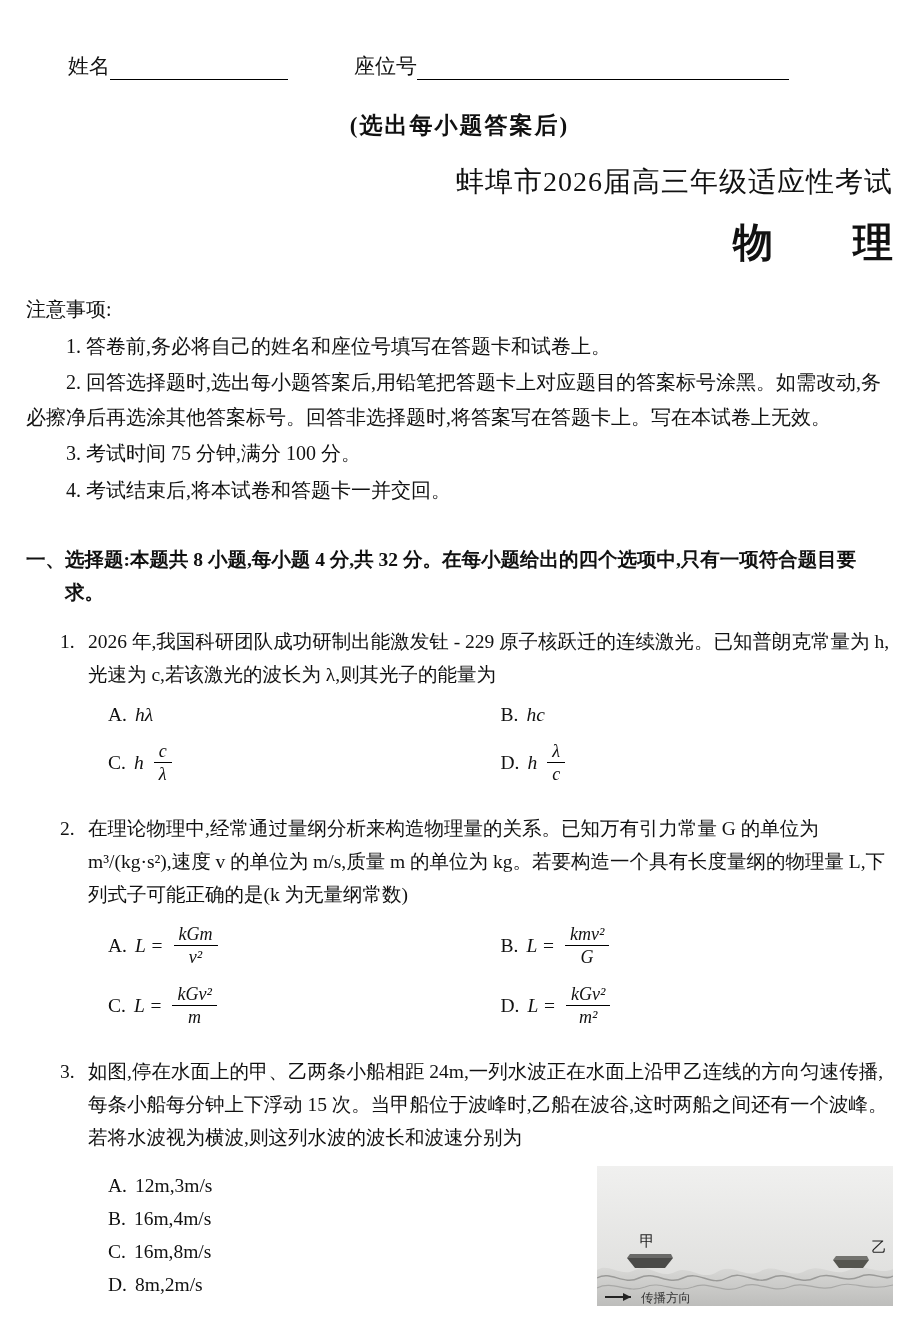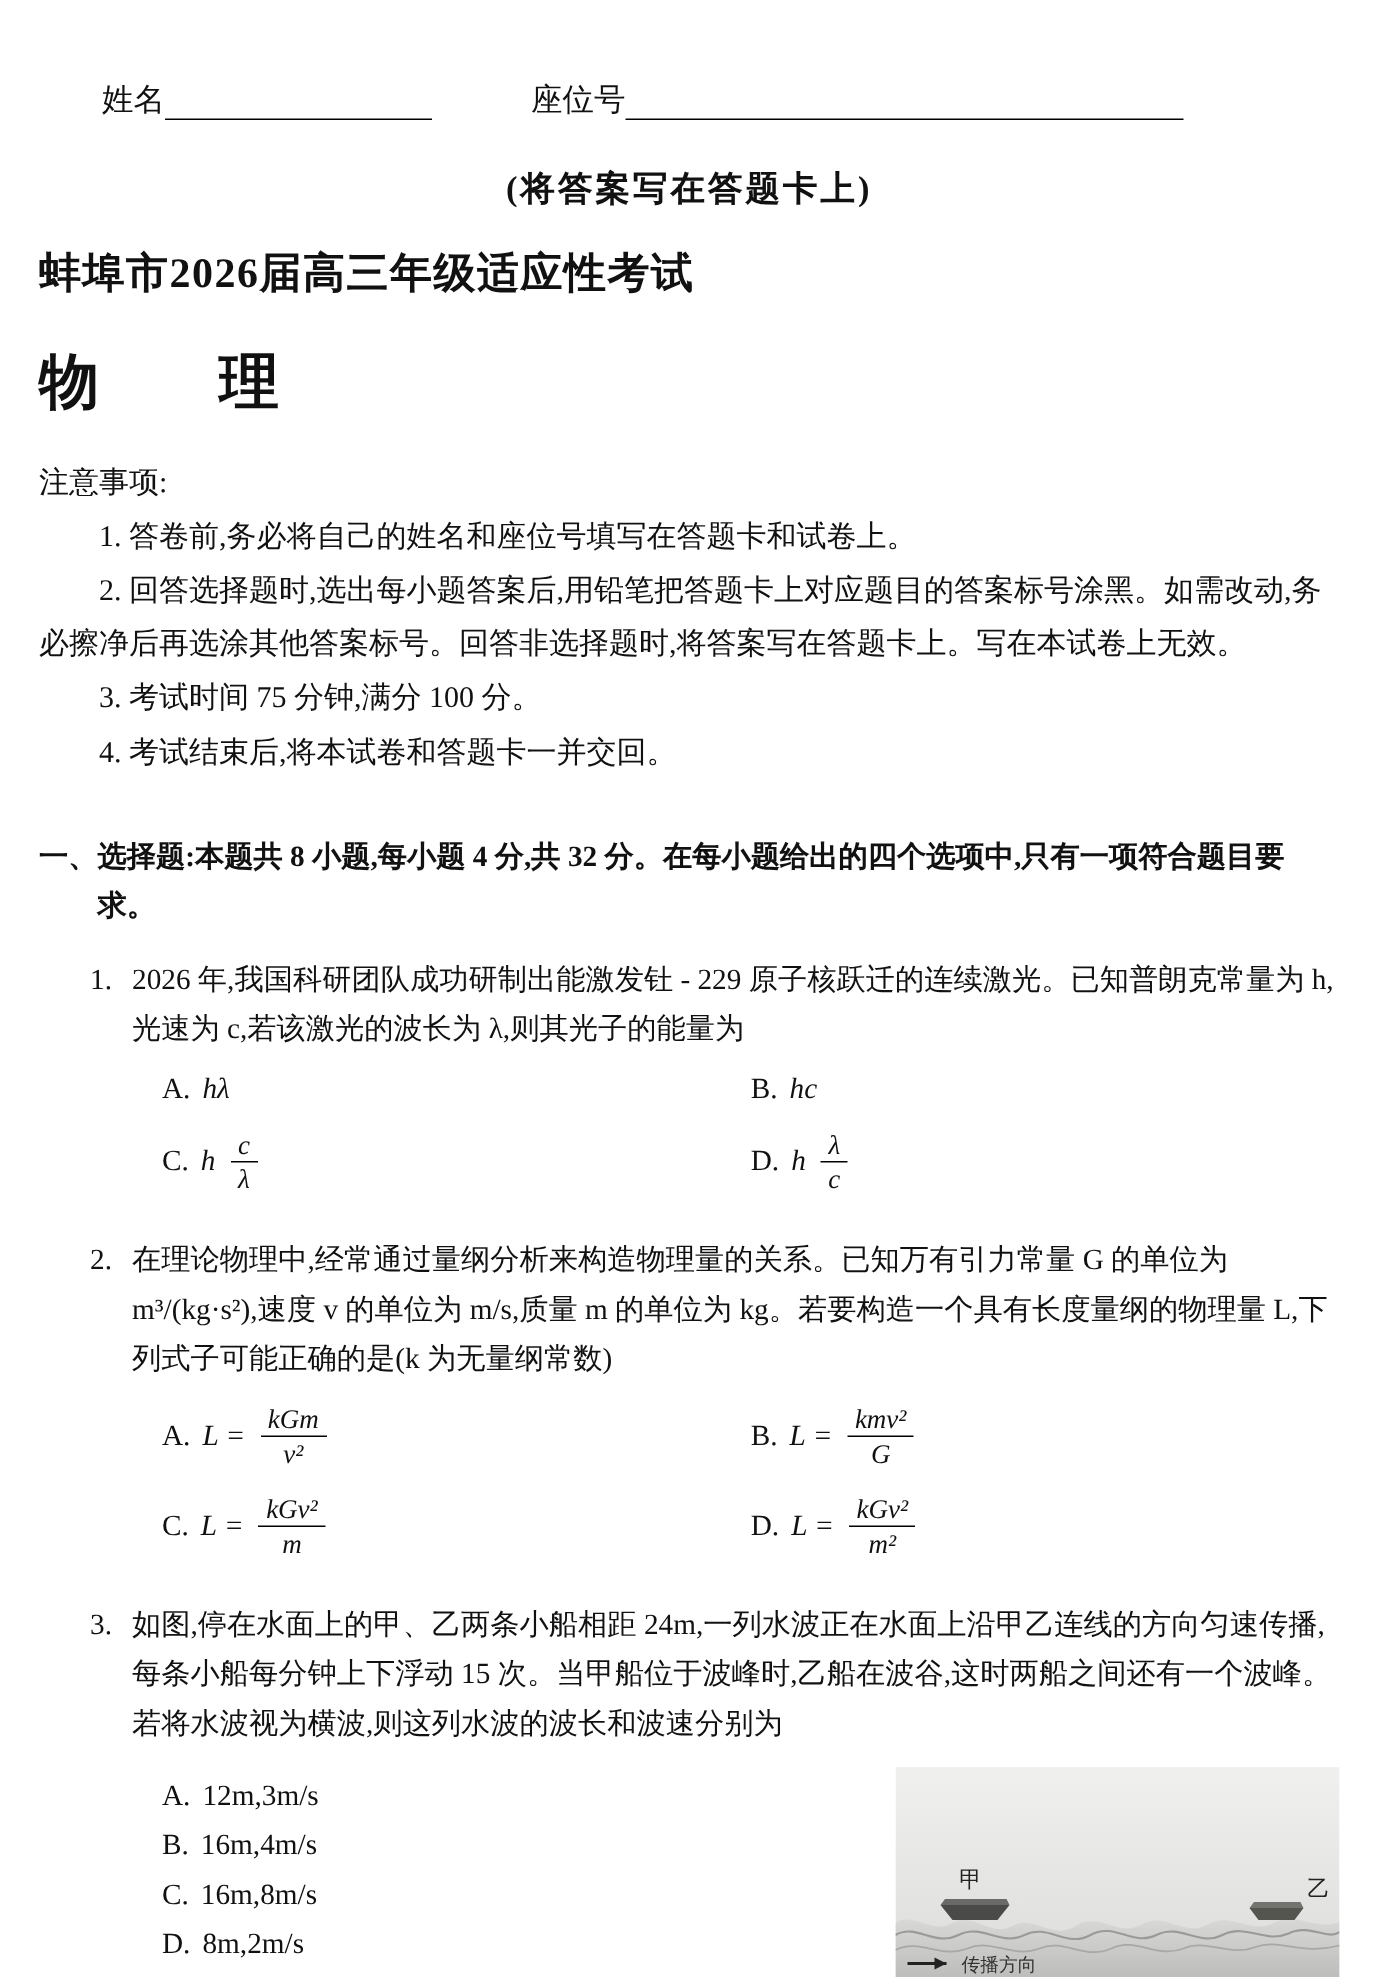--- a/index.html
+++ b/index.html
@@ -9,22 +9,22 @@
     box-sizing:border-box;padding:52px 26px 14px 26px;
     display:flex;flex-direction:column;position:relative;
   }
   
   .name-row{margin-left:42px;font-size:21px;display:flex;align-items:flex-end;}
   .uline{display:inline-block;border-bottom:1.5px solid #000;height:22px;}
   .uline.w1{width:178px;margin-right:66px;}
   .uline.w2{width:372px;}
   
   .notice{text-align:center;font-size:23px;font-weight:bold;margin-top:30px;letter-spacing:2px;}
-  .exam-title{text-align:left;font-size:28px;font-weight:bold;margin-top:22px;letter-spacing:1px;}
-  .subject{text-align:left;font-size:40px;font-weight:bold;margin-top:26px;}
+  .exam-title{text-align:right;font-size:28px;font-weight:normal;margin-top:22px;letter-spacing:1px;}
+  .subject{text-align:right;font-size:40px;font-weight:bold;margin-top:14px;}
   
   .notes{margin-top:26px;}
   .notes-heading{font-size:20px;font-weight:normal;margin-bottom:6px;}
   .note{font-size:20px;line-height:1.72;margin:2px 0;text-indent:2em;}
   
   .sec-heading{
     margin-top:34px;font-size:19.5px;font-weight:bold;line-height:1.7;
     padding-left:2em;text-indent:-2em;
   }
   
@@ -52,21 +52,21 @@
 
 <div class="page">
 
   <div class="name-row">
     <span>姓名</span>
       <span class="uline w1"></span>
     <span>座位号</span>
       <span class="uline w2"></span>
   </div>
 
-  <div class="notice">(将答案写在答题卡上)</div>
+  <div class="notice">(选出每小题答案后)</div>
   <div class="exam-title">蚌埠市2026届高三年级适应性考试</div>
   <div class="subject" style="white-space:pre;">物        理</div>
 
   <div class="notes">
     <div class="notes-heading">注意事项:</div>
     <p class="note">1. 答卷前,务必将自己的姓名和座位号填写在答题卡和试卷上。</p>
     <p class="note">2. 回答选择题时,选出每小题答案后,用铅笔把答题卡上对应题目的答案标号涂黑。如需改动,务必擦净后再选涂其他答案标号。回答非选择题时,将答案写在答题卡上。写在本试卷上无效。</p>
     <p class="note">3. 考试时间 75 分钟,满分 100 分。</p>
     <p class="note">4. 考试结束后,将本试卷和答题卡一并交回。</p>
   </div>

